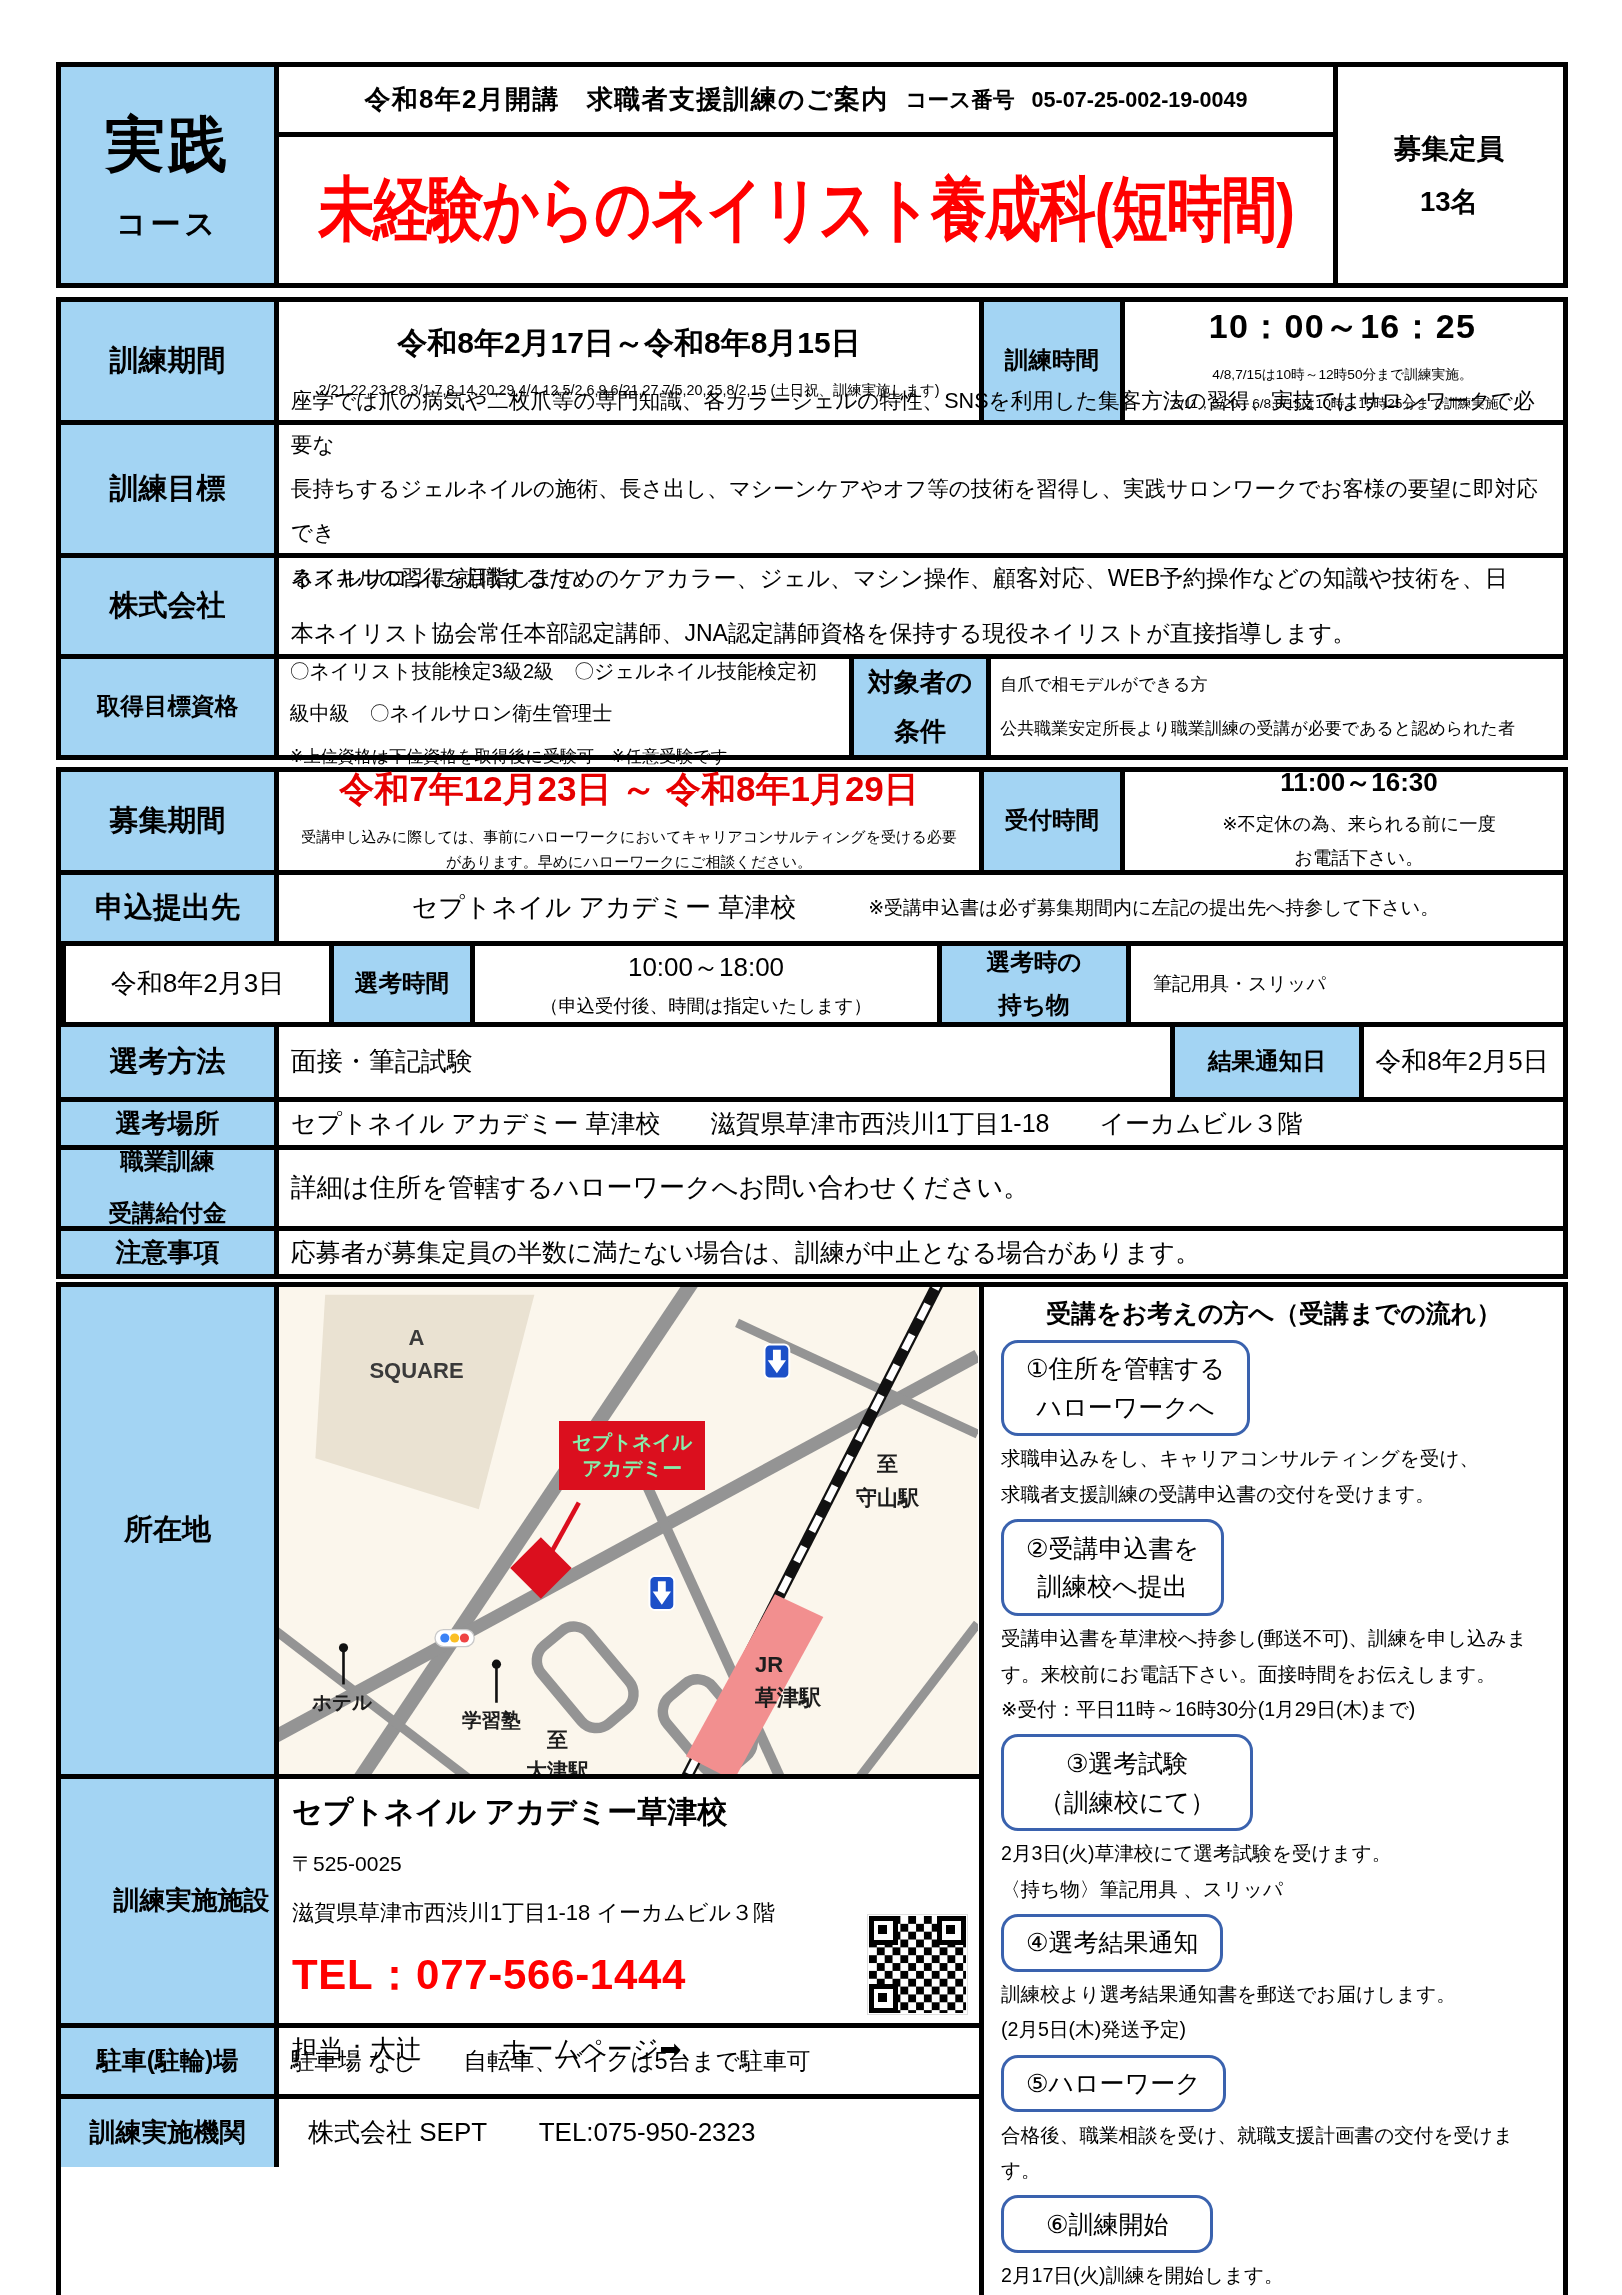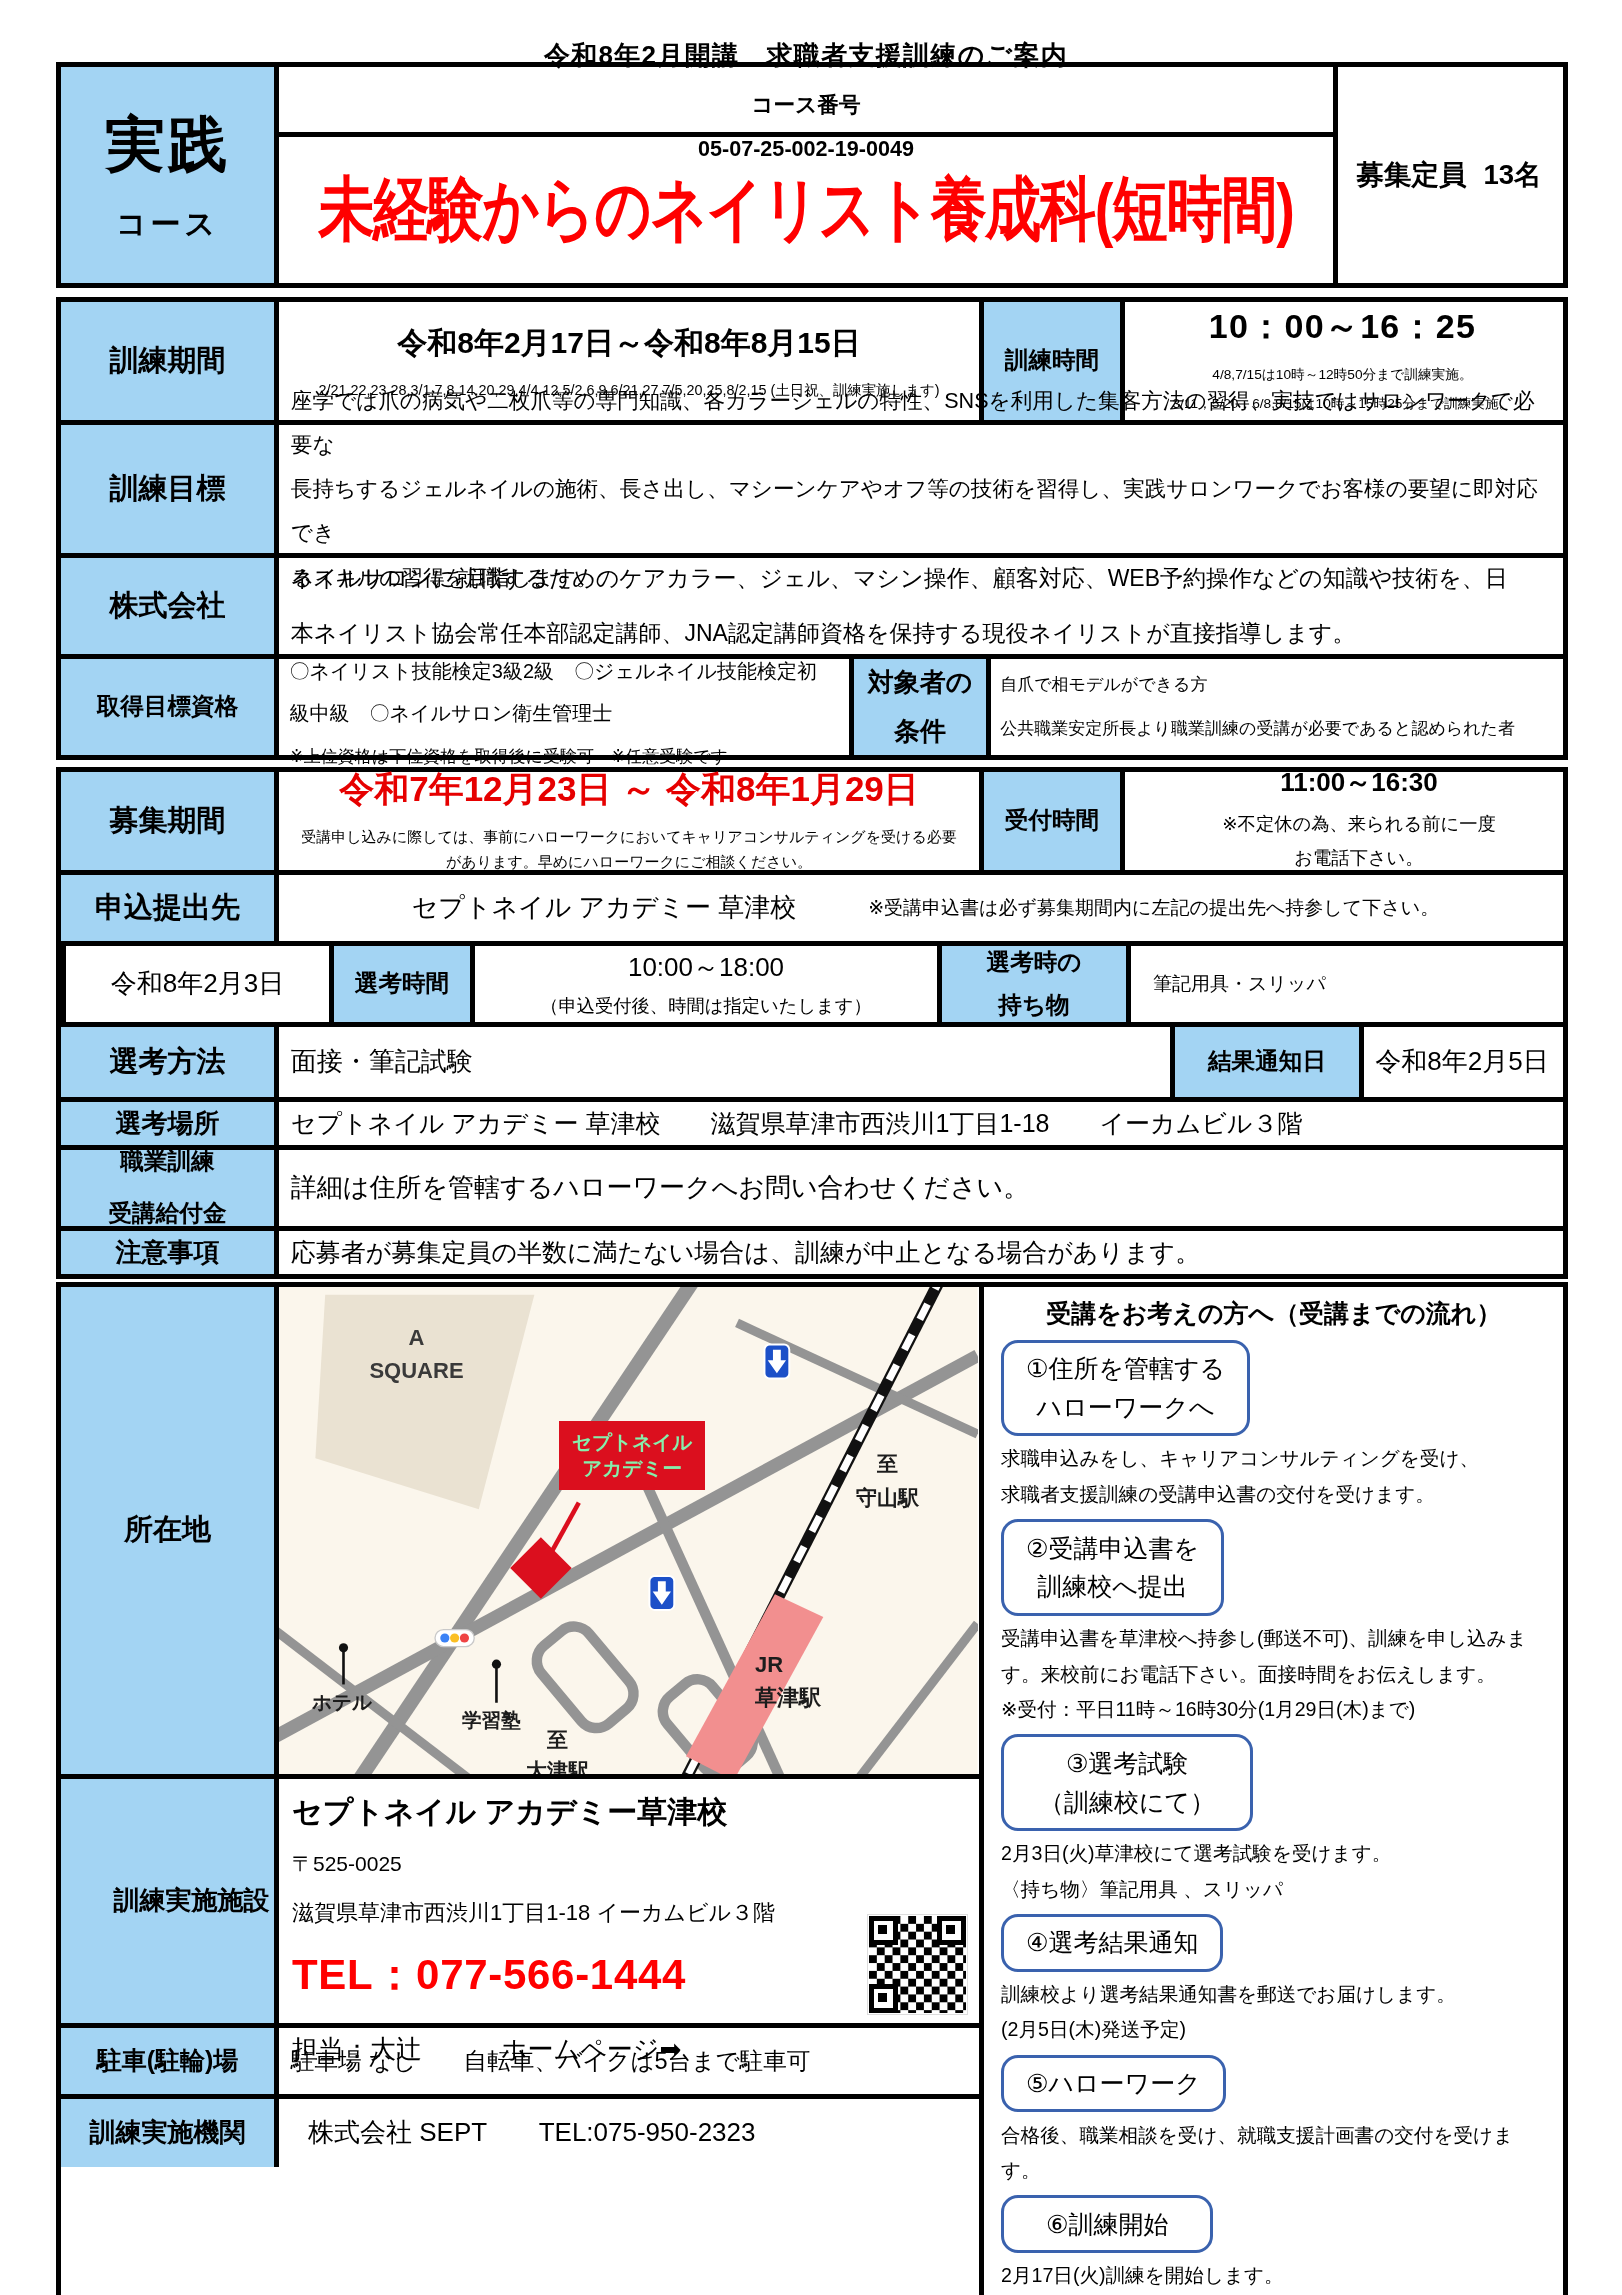--- a/index.html
+++ b/index.html
@@ -23,27 +23,27 @@
   .pre { white-space:pre-line; }
 
   
   .hdr { height:226px; display:flex; }
   .hdr-badge { width:213px; background:#A3D4F3; display:flex; flex-direction:column;
                align-items:center; justify-content:center; gap:18.3px; }
   .hdr-badge .b1 { font-size:60px; font-weight:bold; letter-spacing:2.6px; }
   .hdr-badge .b2 { font-size:30px; font-weight:bold; letter-spacing:3.9px; }
   .hdr-mid { width:1059px; border-left:5.9px solid #000; display:flex; flex-direction:column; }
   .hdr-info { height:70px; display:flex; align-items:center; justify-content:center; gap:17px;
-              border-bottom:5.9px solid #000;flex-direction:column; }
+              border-bottom:5.9px solid #000; }
   .hdr-info .t1 { font-size:26px; font-weight:bold; letter-spacing:1.3px; }
   .hdr-info .t2 { font-size:21.6px; font-weight:bold; }
   .hdr-title { flex:1; display:flex; align-items:center; justify-content:center; }
   .hdr-title div { font-size:56px; font-weight:bold; color:#FF0000; letter-spacing:-1.3px;
                    transform:scaleY(1.25); white-space:nowrap; }
-  .hdr-cap { width:227px; border-left:5.9px solid #000; display:flex; flex-direction:row;
+  .hdr-cap { width:227px; border-left:5.9px solid #000; display:flex; flex-direction:column;
              align-items:center; justify-content:center; gap:17px; }
   .hdr-cap div { font-size:27.5px; font-weight:bold; }
 
   
   .lab { font-size:29px; }
   .lab-s { font-size:23.6px; line-height:1.35; }
   .w-label { width:213px; }
   .big-date { font-size:30px; font-weight:bold; }
   .small-note { font-size:14.4px; margin-top:17px; }
   .hours { font-size:34px; font-weight:bold; letter-spacing:1.3px; }

